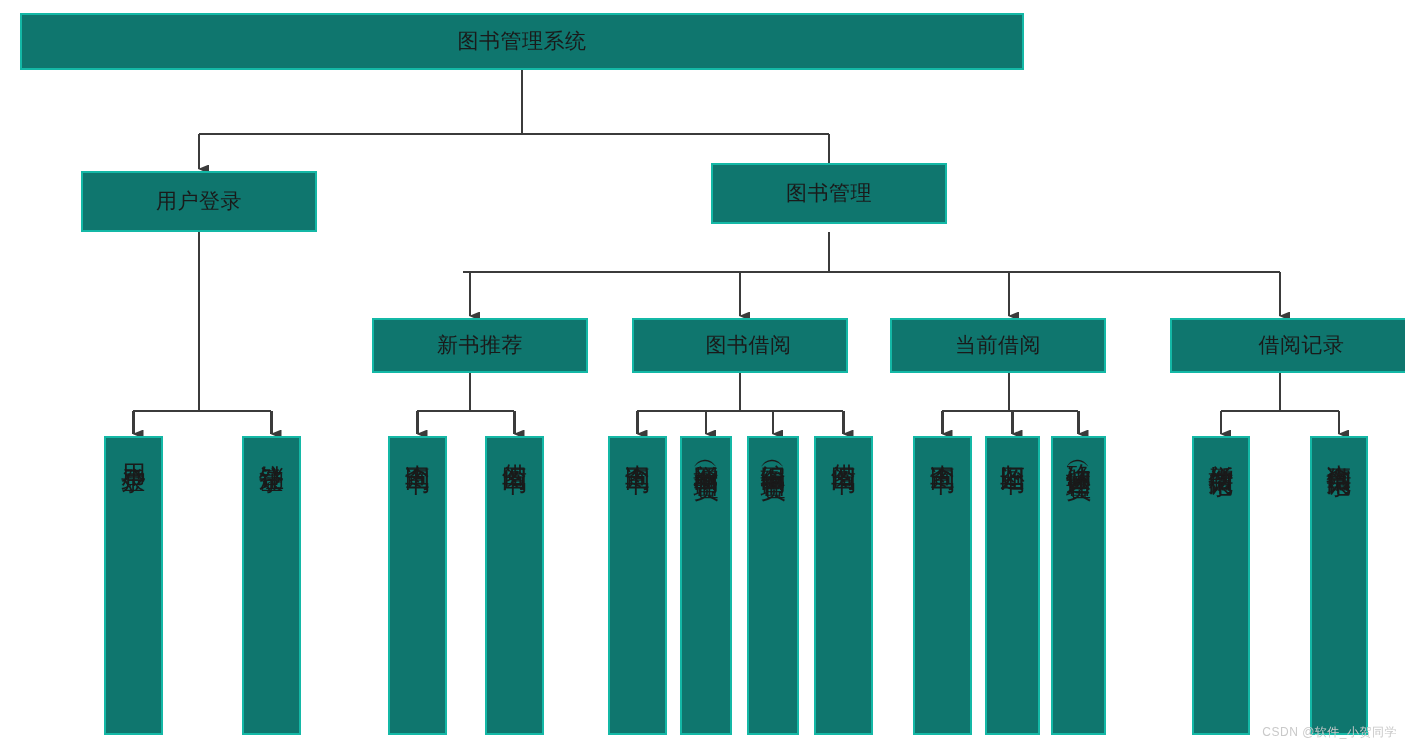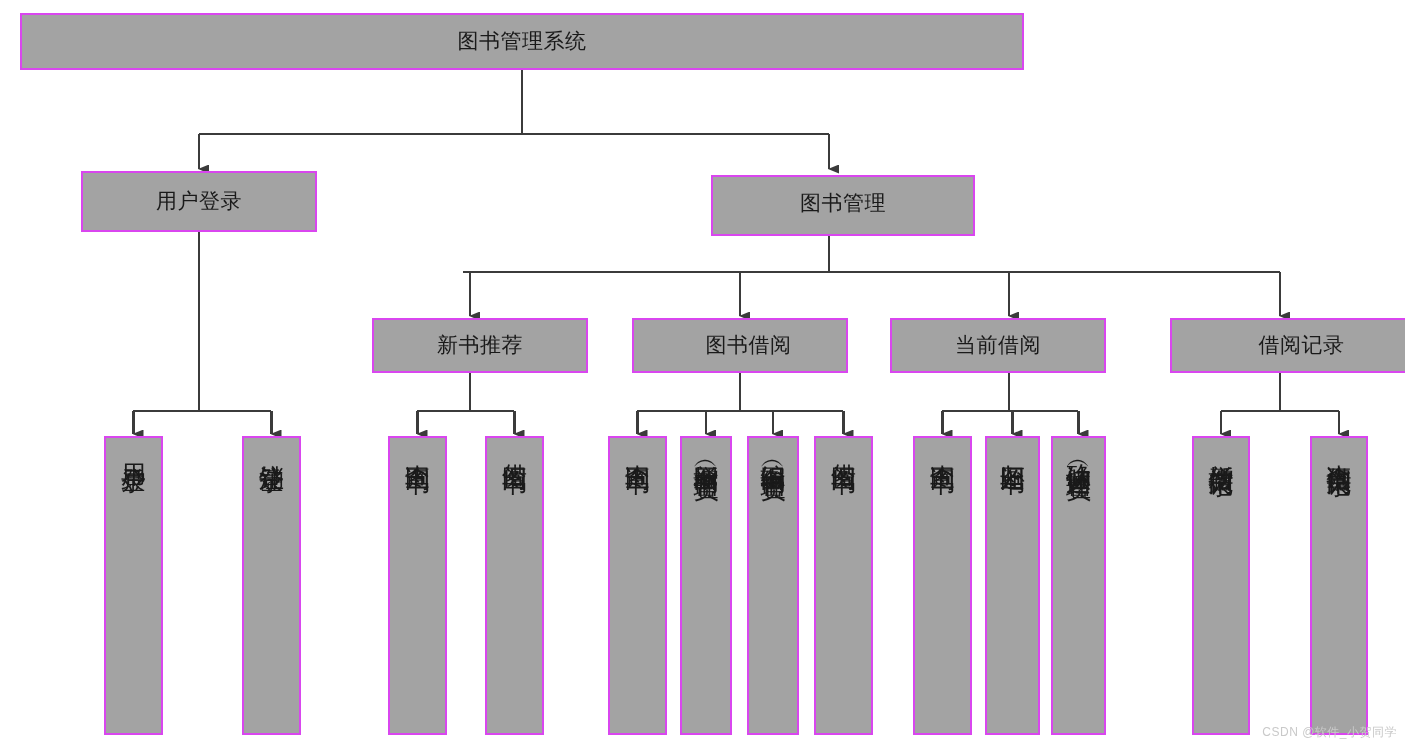--- a/index.html
+++ b/index.html
@@ -20,22 +20,22 @@
   #wires {
     position: absolute;
     left: 0;
     top: 0;
     width: 1405px;
     height: 747px;
   }
   .node {
     position: absolute;
     box-sizing: border-box;
-    background: #a3a3a3;
-    border: 2px solid #d946ef;
+    background: #0f766e;
+    border: 2px solid #14b8a6;
     display: flex;
     align-items: center;
     justify-content: center;
     color: #1a1a1a;
     z-index: 2;
   }
   .node-label {
     display: block;
     text-align: center;
     line-height: 1.08;
@@ -116,21 +116,21 @@
       </g>
   </svg>
 
   <div id="node-layer">
       <div class="node horiz" style="left: 20px; top: 13px; width: 1004px; height: 57px;">
         <span class="node-label">图书管理系统</span>
       </div>
       <div class="node horiz" style="left: 81px; top: 171px; width: 236px; height: 61px;">
         <span class="node-label">用户登录</span>
       </div>
-      <div class="node horiz" style="left: 711px; top: 175px; width: 264px; height: 61px; font-family: Liberation Mono, monospace;">
+      <div class="node horiz" style="left: 711px; top: 163px; width: 236px; height: 61px;">
         <span class="node-label">图书管理</span>
       </div>
       <div class="node horiz" style="left: 362px; top: 318px; width: 216px; height: 55px; margin-left: 10px;">
         <span class="node-label">新书推荐</span>
       </div>
       <div class="node horiz" style="left: 632px; top: 318px; width: 216px; height: 55px; padding-left: 17px;">
         <span class="node-label">图书借阅</span>
       </div>
       <div class="node horiz" style="left: 890px; top: 318px; width: 216px; height: 55px; justify-content: center;">
         <span class="node-label">当前借阅</span>

